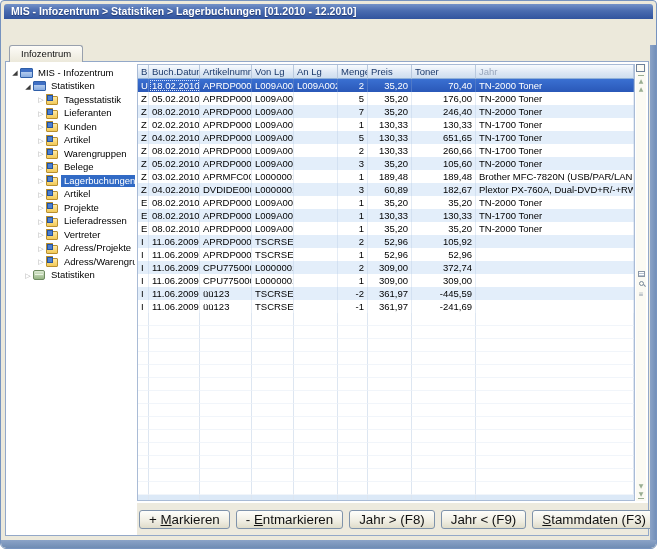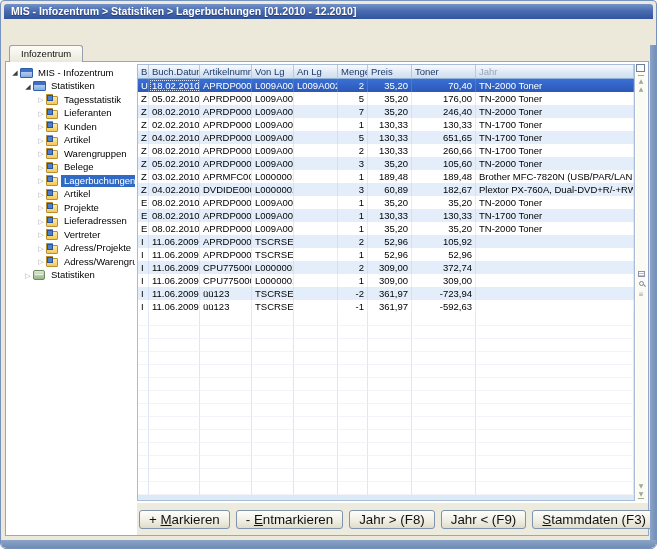--- a/index.html
+++ b/index.html
@@ -494,32 +494,32 @@
               <div class="gcell" style="flex: 1 1 auto;"></div>
             </div>
             <div class="grid-row even">
               <div class="gcell" style="flex: 0 0 11px;">I</div>
               <div class="gcell" style="flex: 0 0 51px;">11.06.2009 /Do</div>
               <div class="gcell" style="flex: 0 0 52px;">üü123</div>
               <div class="gcell" style="flex: 0 0 42px;">TSCRSE03</div>
               <div class="gcell" style="flex: 0 0 44px;"></div>
               <div class="gcell num" style="flex: 0 0 30px;">-2</div>
               <div class="gcell num" style="flex: 0 0 44px;">361,97</div>
-              <div class="gcell num" style="flex: 0 0 64px;">-723,94</div>
+              <div class="gcell num" style="flex: 0 0 64px;">-445,59</div>
               <div class="gcell" style="flex: 1 1 auto;"></div>
             </div>
             <div class="grid-row odd">
               <div class="gcell" style="flex: 0 0 11px;">I</div>
               <div class="gcell" style="flex: 0 0 51px;">11.06.2009 /Do</div>
               <div class="gcell" style="flex: 0 0 52px;">üü123</div>
               <div class="gcell" style="flex: 0 0 42px;">TSCRSE03</div>
               <div class="gcell" style="flex: 0 0 44px;"></div>
               <div class="gcell num" style="flex: 0 0 30px;">-1</div>
               <div class="gcell num" style="flex: 0 0 44px;">361,97</div>
-              <div class="gcell num" style="flex: 0 0 64px;">-592,63</div>
+              <div class="gcell num" style="flex: 0 0 64px;">-241,69</div>
               <div class="gcell" style="flex: 1 1 auto;"></div>
             </div>
             <div class="grid-row filler">
               <div class="gcell" style="flex: 0 0 11px;"></div>
               <div class="gcell" style="flex: 0 0 51px;"></div>
               <div class="gcell" style="flex: 0 0 52px;"></div>
               <div class="gcell" style="flex: 0 0 42px;"></div>
               <div class="gcell" style="flex: 0 0 44px;"></div>
               <div class="gcell" style="flex: 0 0 30px;"></div>
               <div class="gcell" style="flex: 0 0 44px;"></div>

